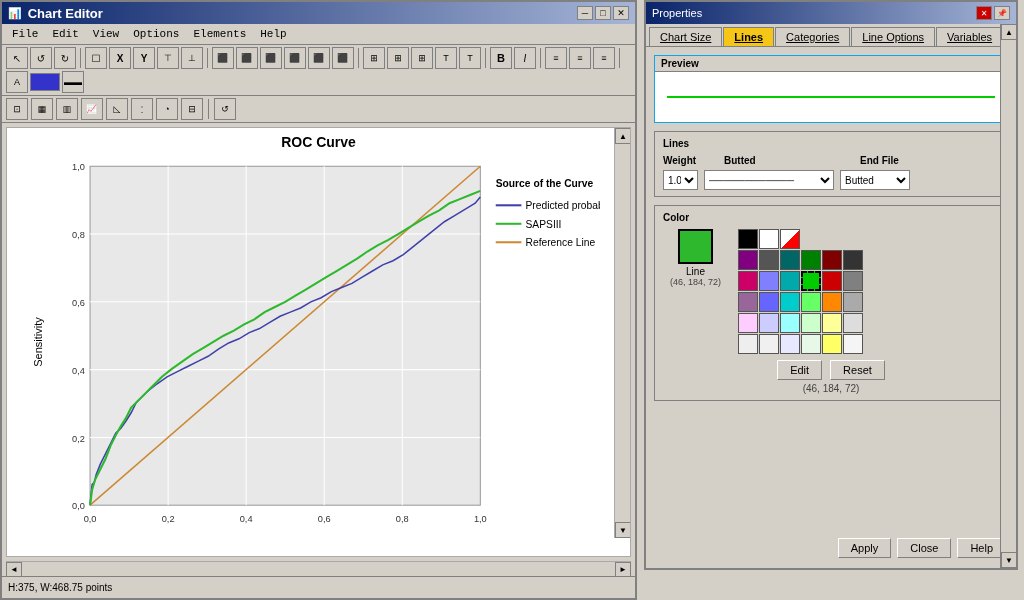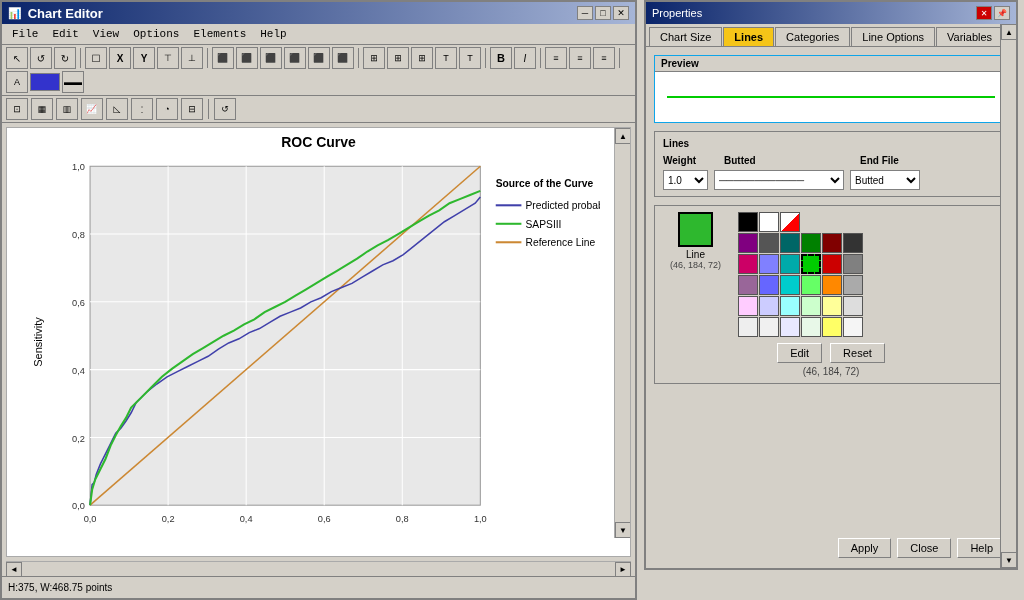--- a/index.html
+++ b/index.html
@@ -145,36 +145,37 @@
       padding: 3px 3px 0 3px;
       gap: 1px;
     }
     .props-tab {
       padding: 3px 10px;
       border: 1px solid #808080;
       background: #d4d0c8;
       cursor: pointer;
       font-size: 11px;
       border-bottom: none;
+      text-decoration: underline;
     }
     .props-tab.active {
       background: #f5c518;
       font-weight: bold;
     }
 
     .props-content {
       padding: 8px;
     }
     select.small-select {
       height: 20px;
       font-size: 10px;
       border: 1px solid #808080;
       background: white;
     }
-    select.weight-select { width: 45px; }
+    select.weight-select { width: 35px; }
     select.style-select { width: 130px; }
     select.endcaps-select { width: 70px; }
 
     
     .btn {
       padding: 3px 12px;
       background: #d4d0c8;
       border: 1px solid #808080;
       border-top-color: #fff;
       border-left-color: #fff;
@@ -385,20 +386,21 @@
         </select>
         <select class="small-select endcaps-select">
           <option>Butted</option>
           <option>Round</option>
           <option>Square</option>
         </select>
       </div>
     </div>
 
     <div style="border:1px solid #808080;padding:6px 8px;margin-bottom:8px;">
+      <div style="font-size:10px;font-weight:bold;margin-bottom:6px;">Color</div>
       <div style="display:flex;gap:10px;align-items:flex-start;">
 
         <div style="display:flex;flex-direction:column;align-items:center;width:65px;">
           <div style="width:35px;height:35px;background:#2eb82e;border:2px solid #000;margin-bottom:2px;"></div>
           <div style="font-size:10px;">Line</div>
           <div style="font-size:9px;color:#444;">(46, 184, 72)</div>
         </div>
 
         <div style="display:flex;flex-direction:column;gap:1px;">
 

